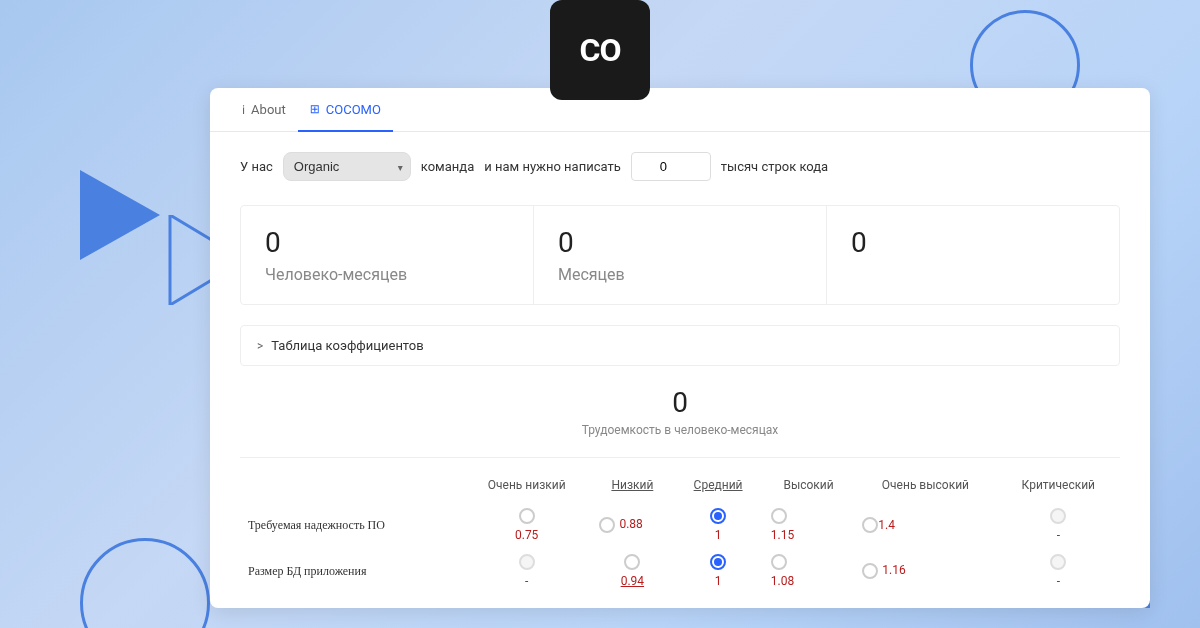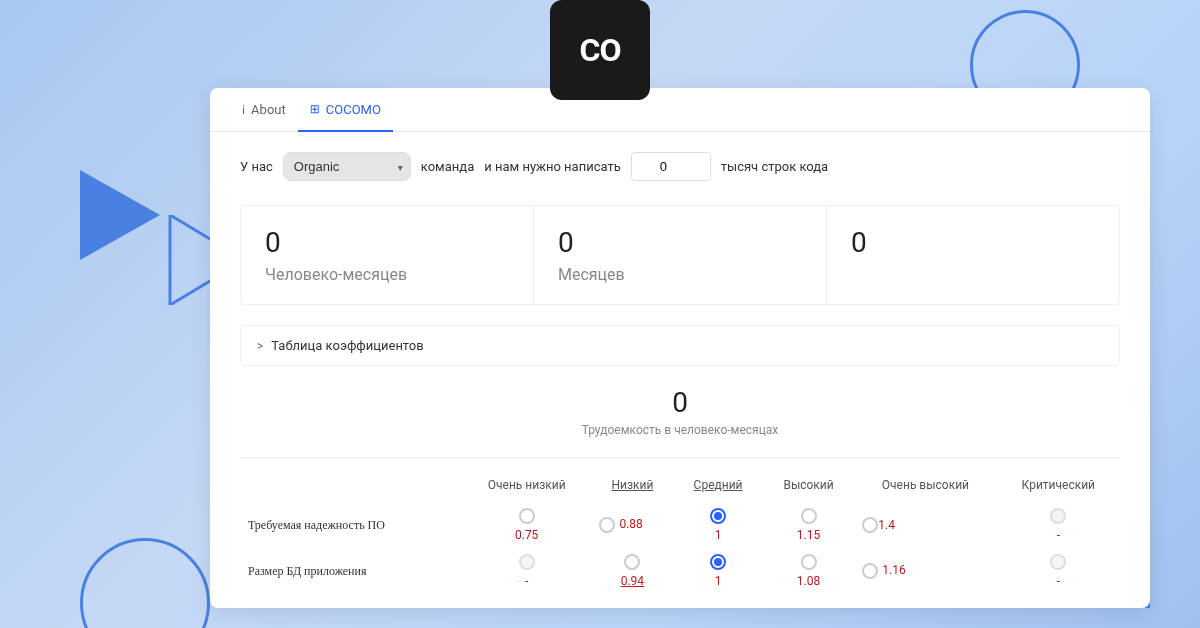--- a/index.html
+++ b/index.html
@@ -408,21 +408,21 @@
               <span>0.88</span>
             </div>
           </td>
           <td>
             <div style="display:flex;flex-direction:column;align-items:center;gap:4px;">
               <div class="radio-btn selected"></div>
               <span>1</span>
             </div>
           </td>
           <td>
-            <div style="display:flex;flex-direction:column;align-items:center;gap:4px;">
+            <div style="display:flex;flex-direction:column;align-items:flex-start;gap:4px;">
               <div class="radio-btn"></div>
               <span>1.15</span>
             </div>
           </td>
           <td>
             <div style="display:flex;flex-direction:row;align-items:center;">
               <div class="radio-btn"></div>
               <span>1.4</span>
             </div>
           </td>
@@ -448,21 +448,21 @@
               <span>0.94</span>
             </div>
           </td>
           <td>
             <div style="display:flex;flex-direction:column;align-items:center;gap:4px;">
               <div class="radio-btn selected"></div>
               <span>1</span>
             </div>
           </td>
           <td>
-            <div style="display:flex;flex-direction:column;align-items:center;gap:4px;">
+            <div style="display:flex;flex-direction:column;align-items:flex-start;gap:4px;">
               <div class="radio-btn"></div>
               <span>1.08</span>
             </div>
           </td>
           <td>
             <div style="display:flex;flex-direction:row;align-items:flex-start;gap:4px;">
               <div class="radio-btn"></div>
               <span>1.16</span>
             </div>
           </td>

